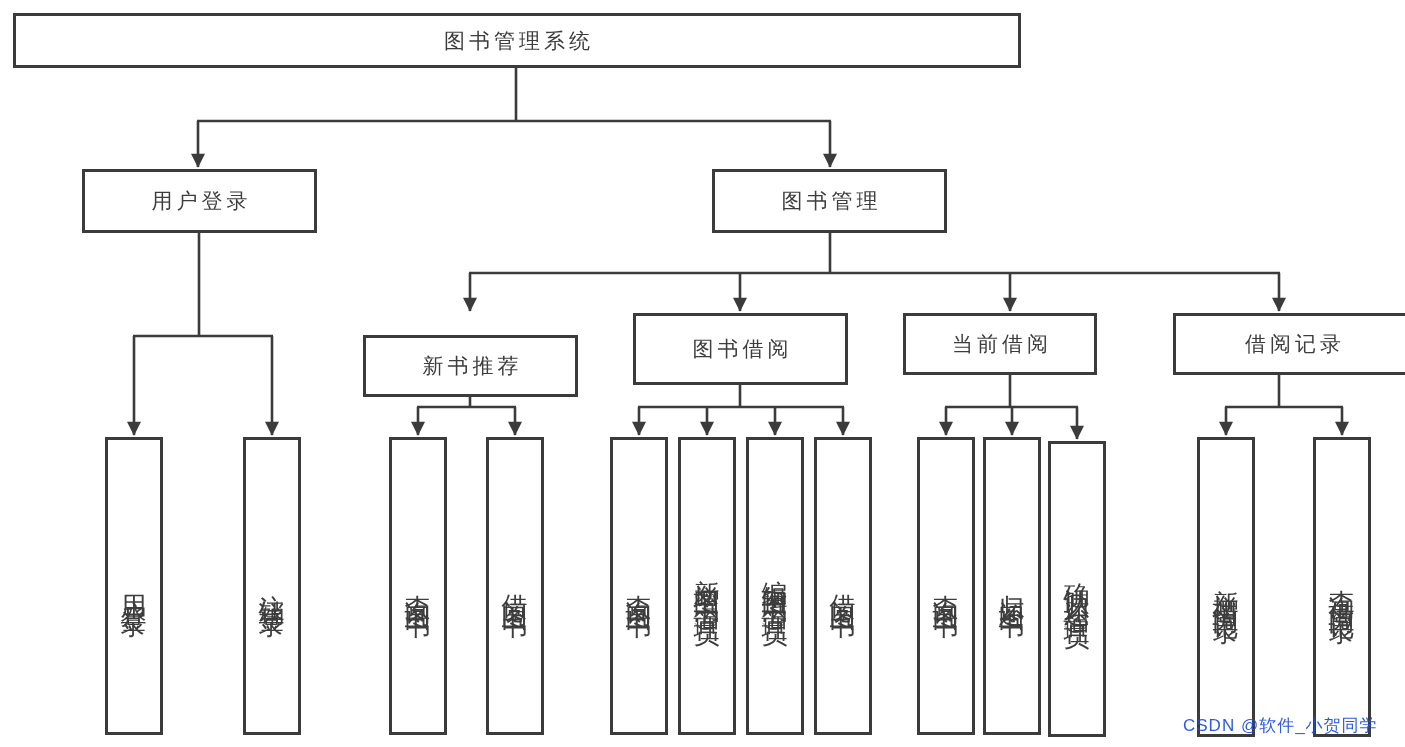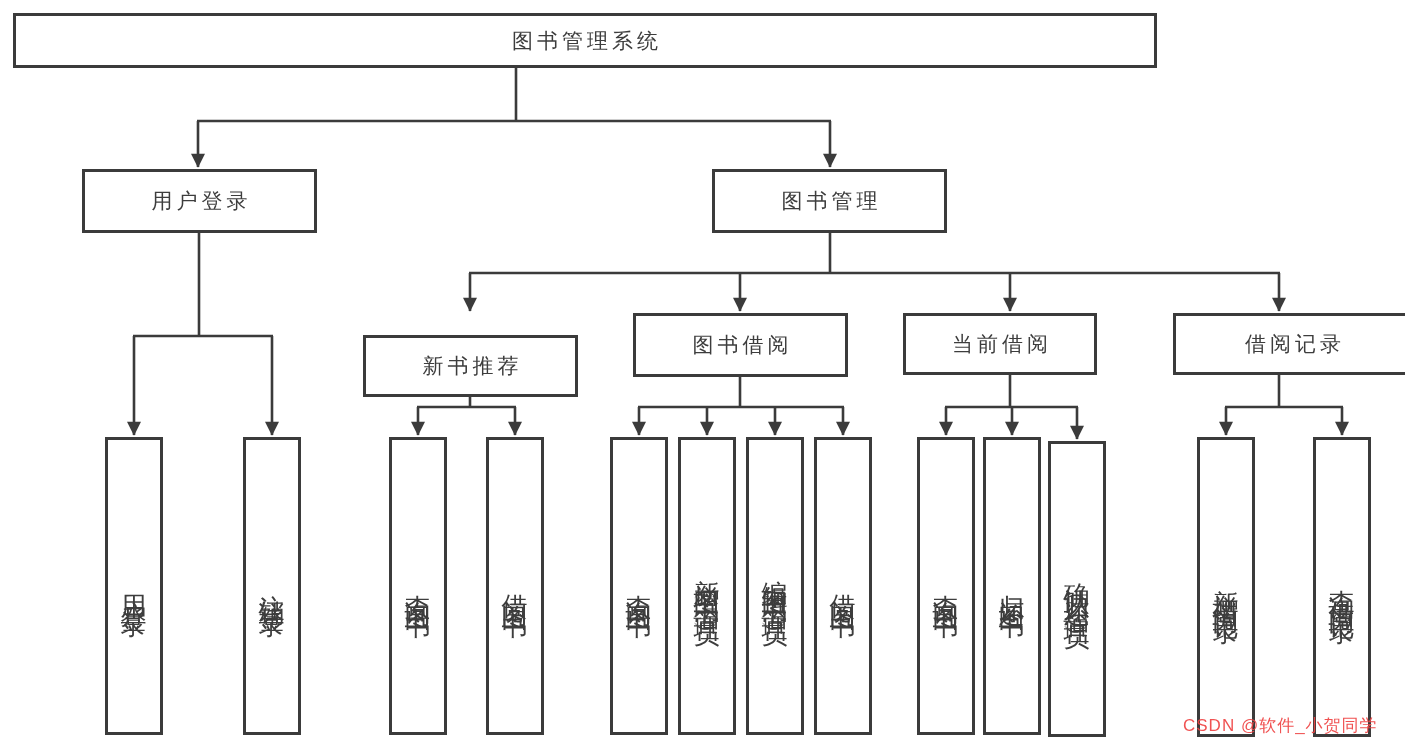--- a/index.html
+++ b/index.html
@@ -46,21 +46,21 @@
     letter-spacing: 6px;
     line-height: 1;
     color: #3d3d3d;
   }
   .watermark {
     position: absolute;
     left: 1183px;
     top: 714px;
     font-size: 17px;
     letter-spacing: 1px;
-    color: #ef4444;
+    color: #1d4ed8;
     opacity: 0.92;
     white-space: nowrap;
     z-index: 5;
   }
 </style>
 </head>
 <body>
 
 <div class="canvas">
 
@@ -119,35 +119,35 @@
     </g>
 
     <g>
       <line class="wire" x1="1279" y1="375" x2="1279" y2="408"></line>
       <line class="wire" x1="1225" y1="407" x2="1343" y2="407"></line>
       <line class="wire" x1="1226" y1="407" x2="1226" y2="435" marker-end="url(#ah)"></line>
       <line class="wire" x1="1342" y1="407" x2="1342" y2="435" marker-end="url(#ah)"></line>
     </g>
   </svg>
 
-  <div class="box h" style="left:13px; top:13px; width:1144px; height:55px;font-family:Liberation Serif, serif;">
+  <div class="box h" style="left:13px; top:13px; width:1008px; height:55px;font-family:Liberation Serif, serif;">
     <span>图书管理系统</span>
   </div>
 
   <div class="box h" style="left:82px; top:169px; width:235px; height:64px;">
     <span>用户登录</span>
   </div>
   <div class="box h" style="left:712px; top:169px; width:235px; height:64px;">
     <span>图书管理</span>
   </div>
 
   <div class="box h" style="left:363px; top:313px; width:215px; height:62px;margin-top:22px;">
     <span>新书推荐</span>
   </div>
-  <div class="box h" style="left:633px; top:313px; width:215px; height:64px;">
+  <div class="box h" style="left:633px; top:313px; width:215px; height:72px;">
     <span>图书借阅</span>
   </div>
   <div class="box h" style="left:903px; top:313px; width:194px; height:62px;">
     <span>当前借阅</span>
   </div>
   <div class="box h" style="left:1173px; top:313px; width:240px; height:62px;">
     <span>借阅记录</span>
   </div>
 
   <div class="box v" style="left:105px; top:437px; width:58px; height:298px;">

